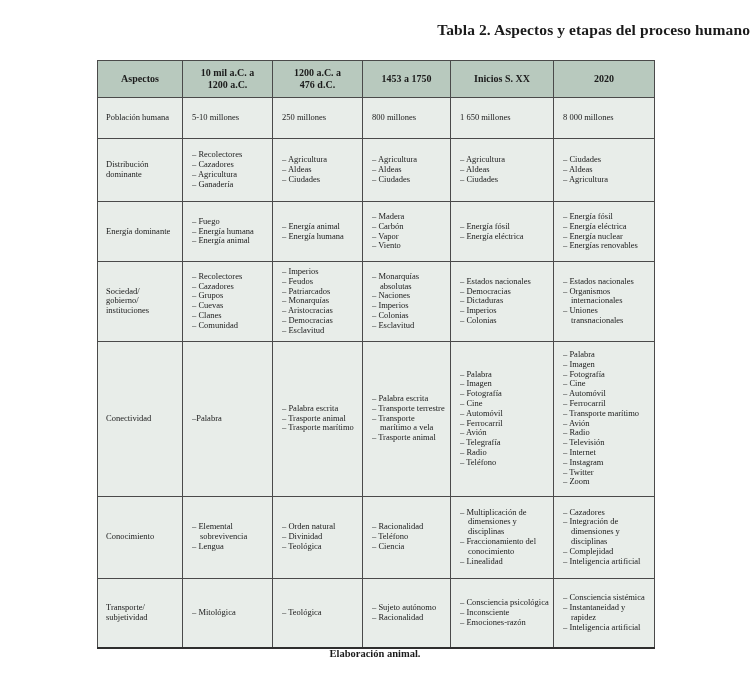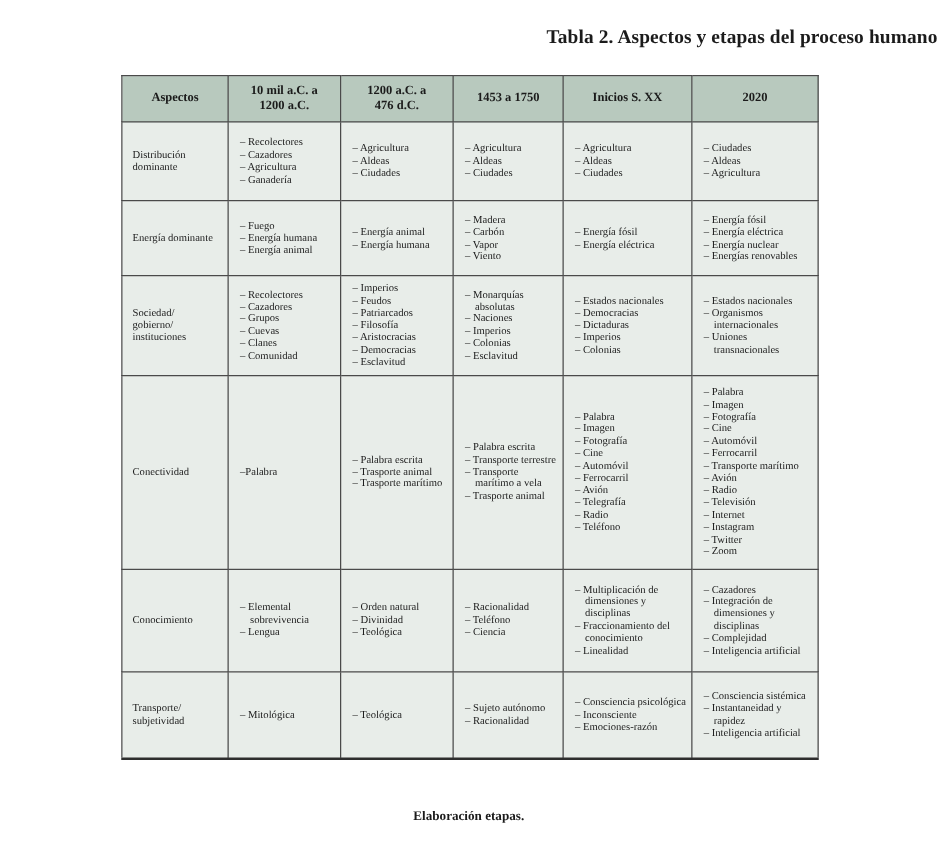--- a/index.html
+++ b/index.html
@@ -103,20 +103,28 @@
           <th class="hcell">10 mil a.C. a
 1200 a.C.</th>
           <th class="hcell">1200 a.C. a
 476 d.C.</th>
           <th class="hcell">1453 a 1750</th>
           <th class="hcell">Inicios S. XX</th>
           <th class="hcell">2020</th>
         </tr>
     </thead>
     <tbody id="table-body">
+        <tr class="row-0">
+          <td class="label-cell">Población humana</td>
+          <td class="data-cell text-cell">5-10 millones</td>
+          <td class="data-cell text-cell">250 millones</td>
+          <td class="data-cell text-cell">800 millones</td>
+          <td class="data-cell text-cell">1 650 millones</td>
+          <td class="data-cell text-cell">8 000 millones</td>
+        </tr>
         <tr class="row-1">
           <td class="label-cell">Distribución
 dominante</td>
           <td class="data-cell">
             <div class="li">– Recolectores</div>
             <div class="li">– Cazadores</div>
             <div class="li">– Agricultura</div>
             <div class="li">– Ganadería</div>
           </td>
           <td class="data-cell">
@@ -177,21 +185,21 @@
             <div class="li">– Cazadores</div>
             <div class="li">– Grupos</div>
             <div class="li">– Cuevas</div>
             <div class="li">– Clanes</div>
             <div class="li">– Comunidad</div>
           </td>
           <td class="data-cell">
             <div class="li">– Imperios</div>
             <div class="li">– Feudos</div>
             <div class="li">– Patriarcados</div>
-            <div class="li">– Filosofía</div>
+            <div class="li">– Monarquías</div>
             <div class="li">– Aristocracias</div>
             <div class="li">– Democracias</div>
             <div class="li">– Esclavitud</div>
           </td>
           <td class="data-cell">
             <div class="li">– Monarquías absolutas</div>
             <div class="li">– Naciones</div>
             <div class="li">– Imperios</div>
             <div class="li">– Colonias</div>
             <div class="li">– Esclavitud</div>
@@ -303,13 +311,13 @@
           <td class="data-cell">
             <div class="li">– Consciencia sistémica</div>
             <div class="li">– Instantaneidad y rapidez</div>
             <div class="li">– Inteligencia artificial</div>
           </td>
         </tr>
       </tbody>
   </table>
 </div>
 
-<div class="table-caption">Elaboración etapas.</div>
+<div class="table-caption">Elaboración animal.</div>
 
 </body></html>

